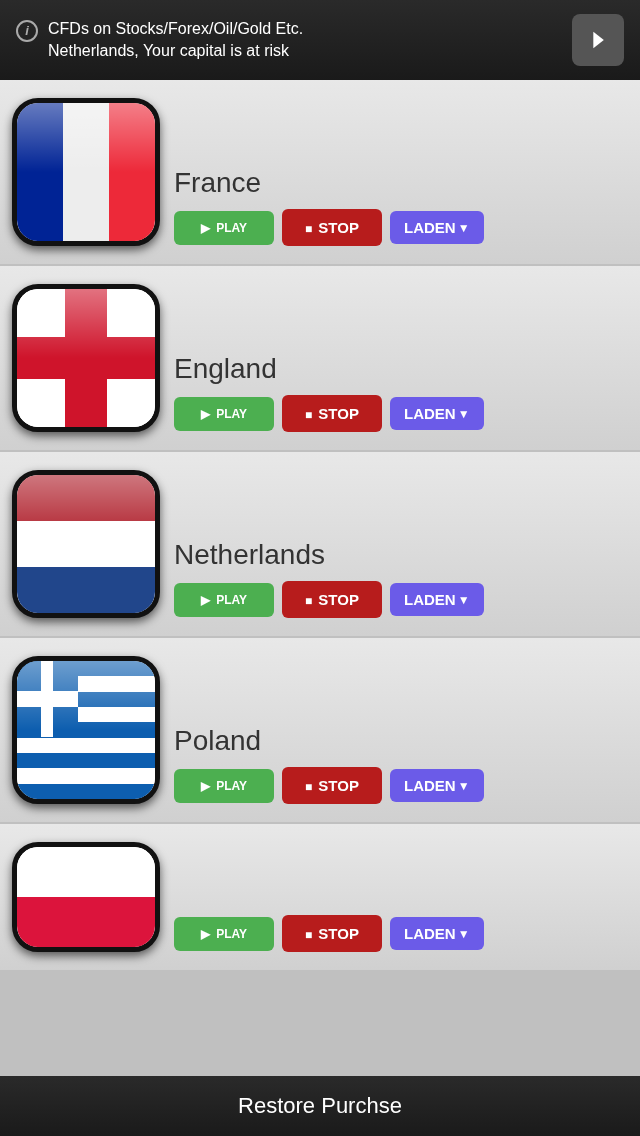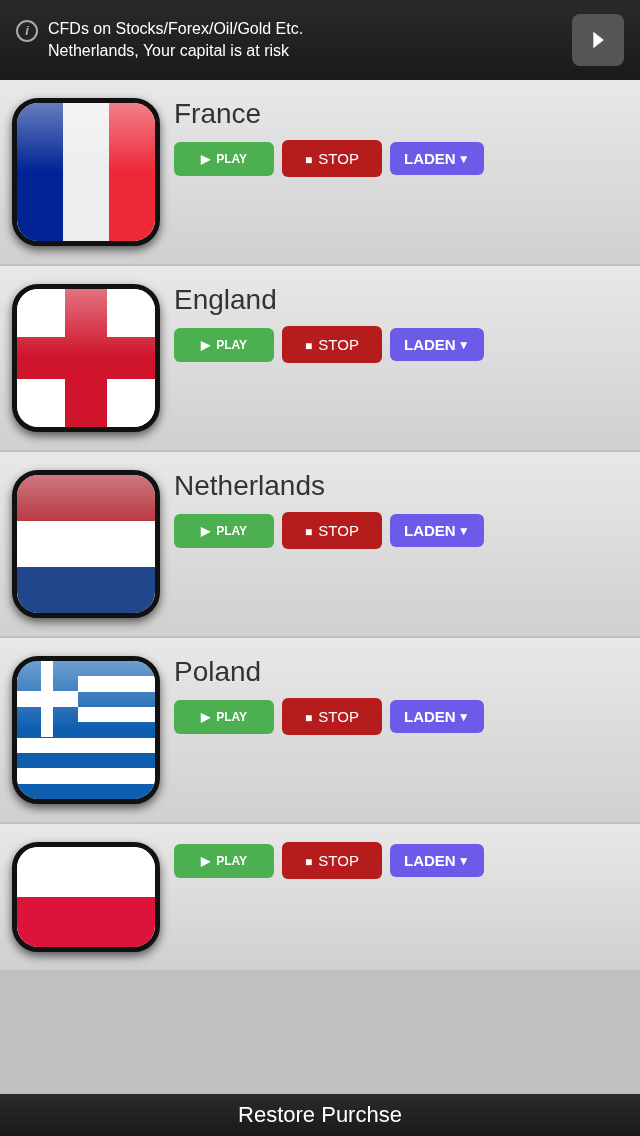--- a/index.html
+++ b/index.html
@@ -79,21 +79,21 @@
       background: #c0c0c0;
       display: flex;
       flex-direction: column;
       gap: 2px;
     }
 
     
     .country-row {
       background: linear-gradient(180deg, #e8e8e8 0%, #d0d0d0 100%);
       display: flex;
-      align-items: flex-start;
+      align-items: flex-end;
       padding: 18px 12px;
       gap: 14px;
       flex-shrink: 0;
       min-height: 168px;
     }
 
     
     .flag-container {
       width: 148px;
       height: 148px;
@@ -215,21 +215,21 @@
       justify-content: center;
     }
 
     .btn-stop {
       background: #B71C1C;
       color: white;
       border: none;
       border-radius: 6px;
       padding: 10px 18px;
       font-size: 15px;
-      font-weight: normal;
+      font-weight: bold;
       display: flex;
       align-items: center;
       gap: 6px;
       cursor: pointer;
       min-width: 100px;
       justify-content: center;
     }
 
     .btn-laden {
       background: #6B5BE8;
@@ -265,21 +265,21 @@
     }
 
     .stop-icon::before {
       content: '■';
       font-size: 12px;
     }
 
     
     .bottom-bar {
       background: linear-gradient(180deg, #2a2a2a 0%, #1a1a1a 100%);
-      height: 42px;
+      height: 60px;
       display: flex;
       align-items: center;
       justify-content: center;
       flex-shrink: 0;
     }
 
     .restore-btn {
       color: white;
       font-size: 22px;
       background: none;

